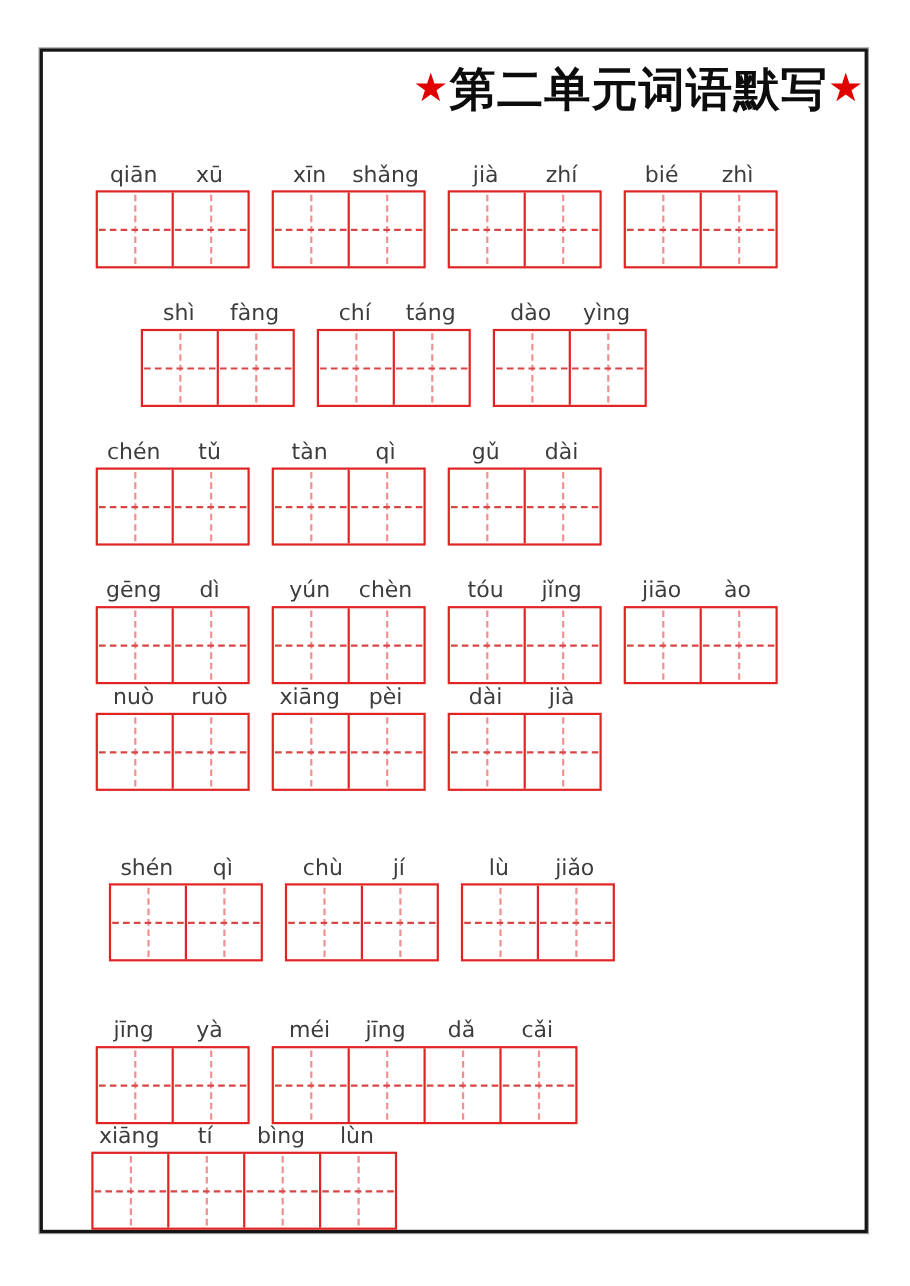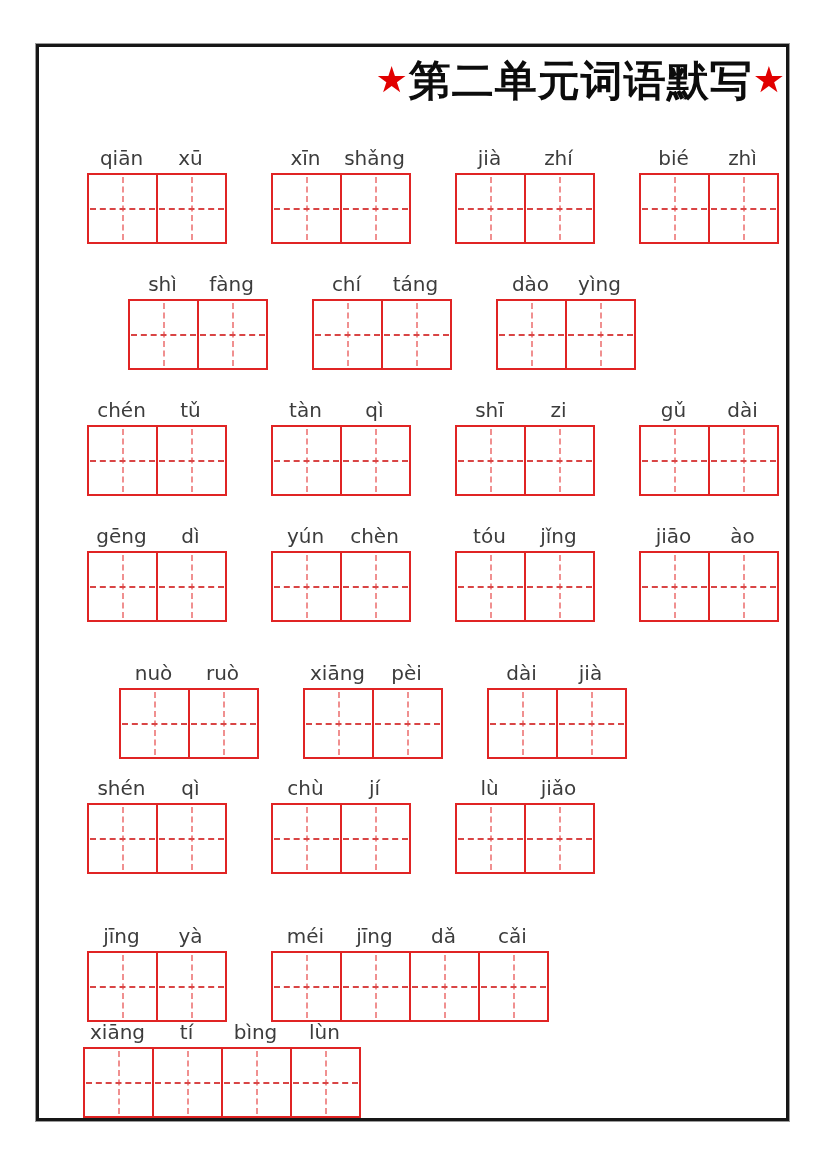--- a/index.html
+++ b/index.html
@@ -27,21 +27,21 @@
     font-size:42px;
     font-weight:bold;
     color:#0c0c0c;
     letter-spacing:1px;
     white-space:nowrap;
   }
   .title .star { color:var(--star, #e10000); font-family:"DejaVu Sans",sans-serif; font-size:36px; vertical-align:3px; }
   .word-row {
     position:absolute;
     display:flex;
-    gap:44px;
+    gap:20px;
     align-items:flex-end;
     justify-content:center;
   }
   .group { display:block; }
   .pinyin-line {
     display:flex;
     align-items:flex-end;
     height:30px;
     padding-bottom:5px;
   }
@@ -176,30 +176,20 @@
             <span>tàn</span>
             <span>qì</span>
           </div>
           <div class="grid">
             <div class="box"></div>
             <div class="box"></div>
           </div>
         </div>
         <div class="group">
           <div class="pinyin-line">
-            <span>shī</span>
-            <span>zi</span>
-          </div>
-          <div class="grid">
-            <div class="box"></div>
-            <div class="box"></div>
-          </div>
-        </div>
-        <div class="group">
-          <div class="pinyin-line">
             <span>gǔ</span>
             <span>dài</span>
           </div>
           <div class="grid">
             <div class="box"></div>
             <div class="box"></div>
           </div>
         </div>
       </div>
       <div class="word-row" style="top: 469px; left: 48px;">
@@ -237,21 +227,21 @@
           <div class="pinyin-line">
             <span>jiāo</span>
             <span>ào</span>
           </div>
           <div class="grid">
             <div class="box"></div>
             <div class="box"></div>
           </div>
         </div>
       </div>
-      <div class="word-row" style="top: 606px; left: 48px; margin-left: 32px;">
+      <div class="word-row" style="top: 566px; left: 48px;">
         <div class="group">
           <div class="pinyin-line">
             <span>nuò</span>
             <span>ruò</span>
           </div>
           <div class="grid">
             <div class="box"></div>
             <div class="box"></div>
           </div>
         </div>
@@ -269,21 +259,21 @@
           <div class="pinyin-line">
             <span>dài</span>
             <span>jià</span>
           </div>
           <div class="grid">
             <div class="box"></div>
             <div class="box"></div>
           </div>
         </div>
       </div>
-      <div class="word-row" style="top: 721px; left: 48px;">
+      <div class="word-row" style="top: 721px; left: 60px;">
         <div class="group">
           <div class="pinyin-line">
             <span>shén</span>
             <span>qì</span>
           </div>
           <div class="grid">
             <div class="box"></div>
             <div class="box"></div>
           </div>
         </div>

